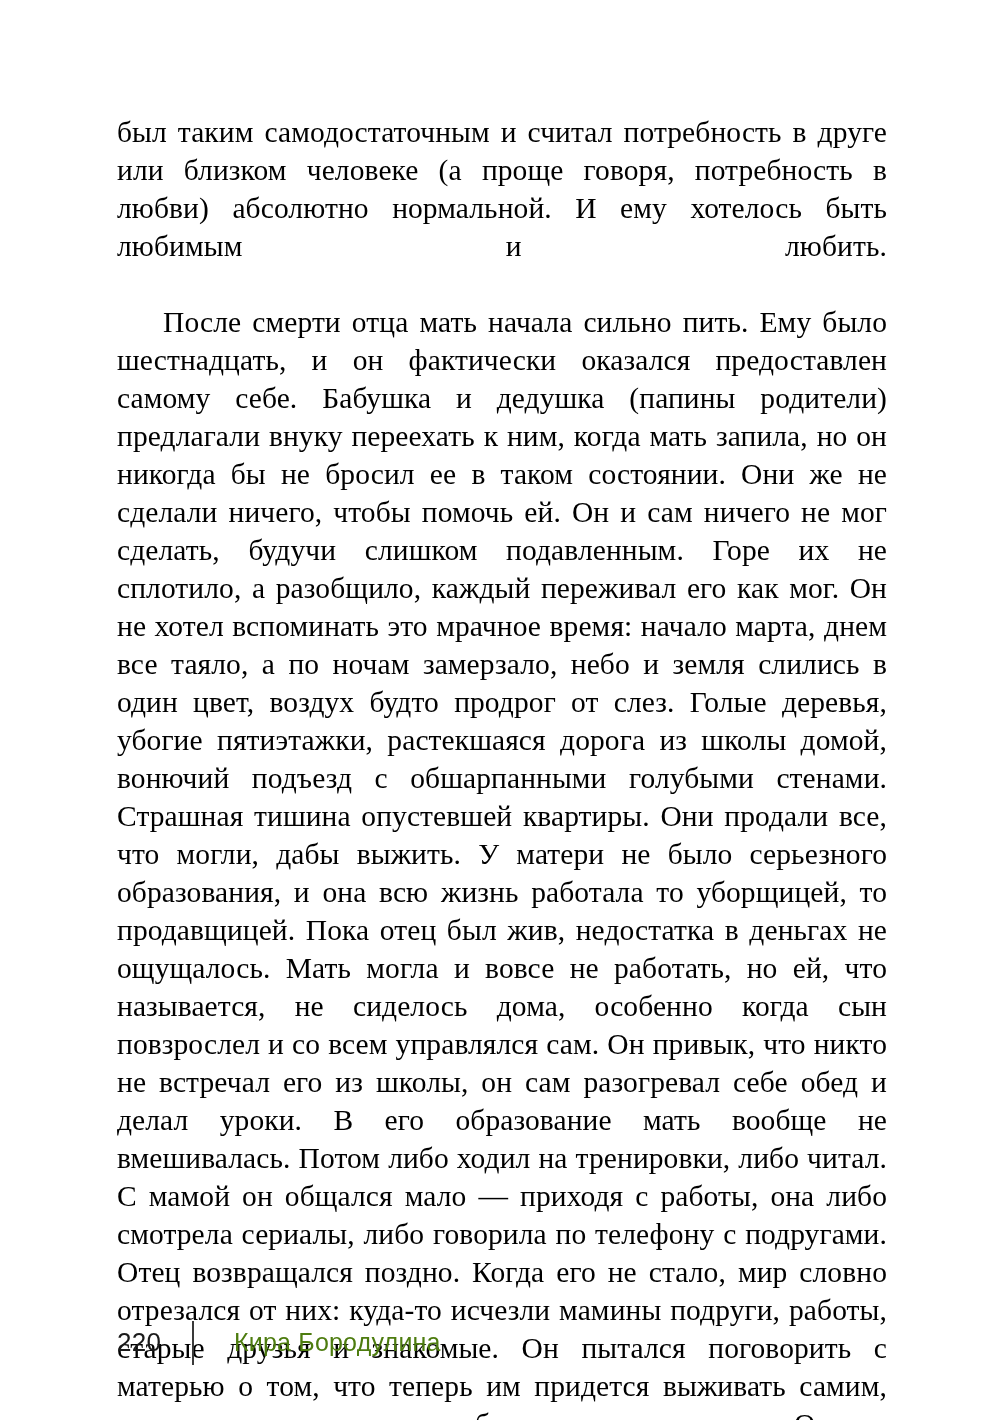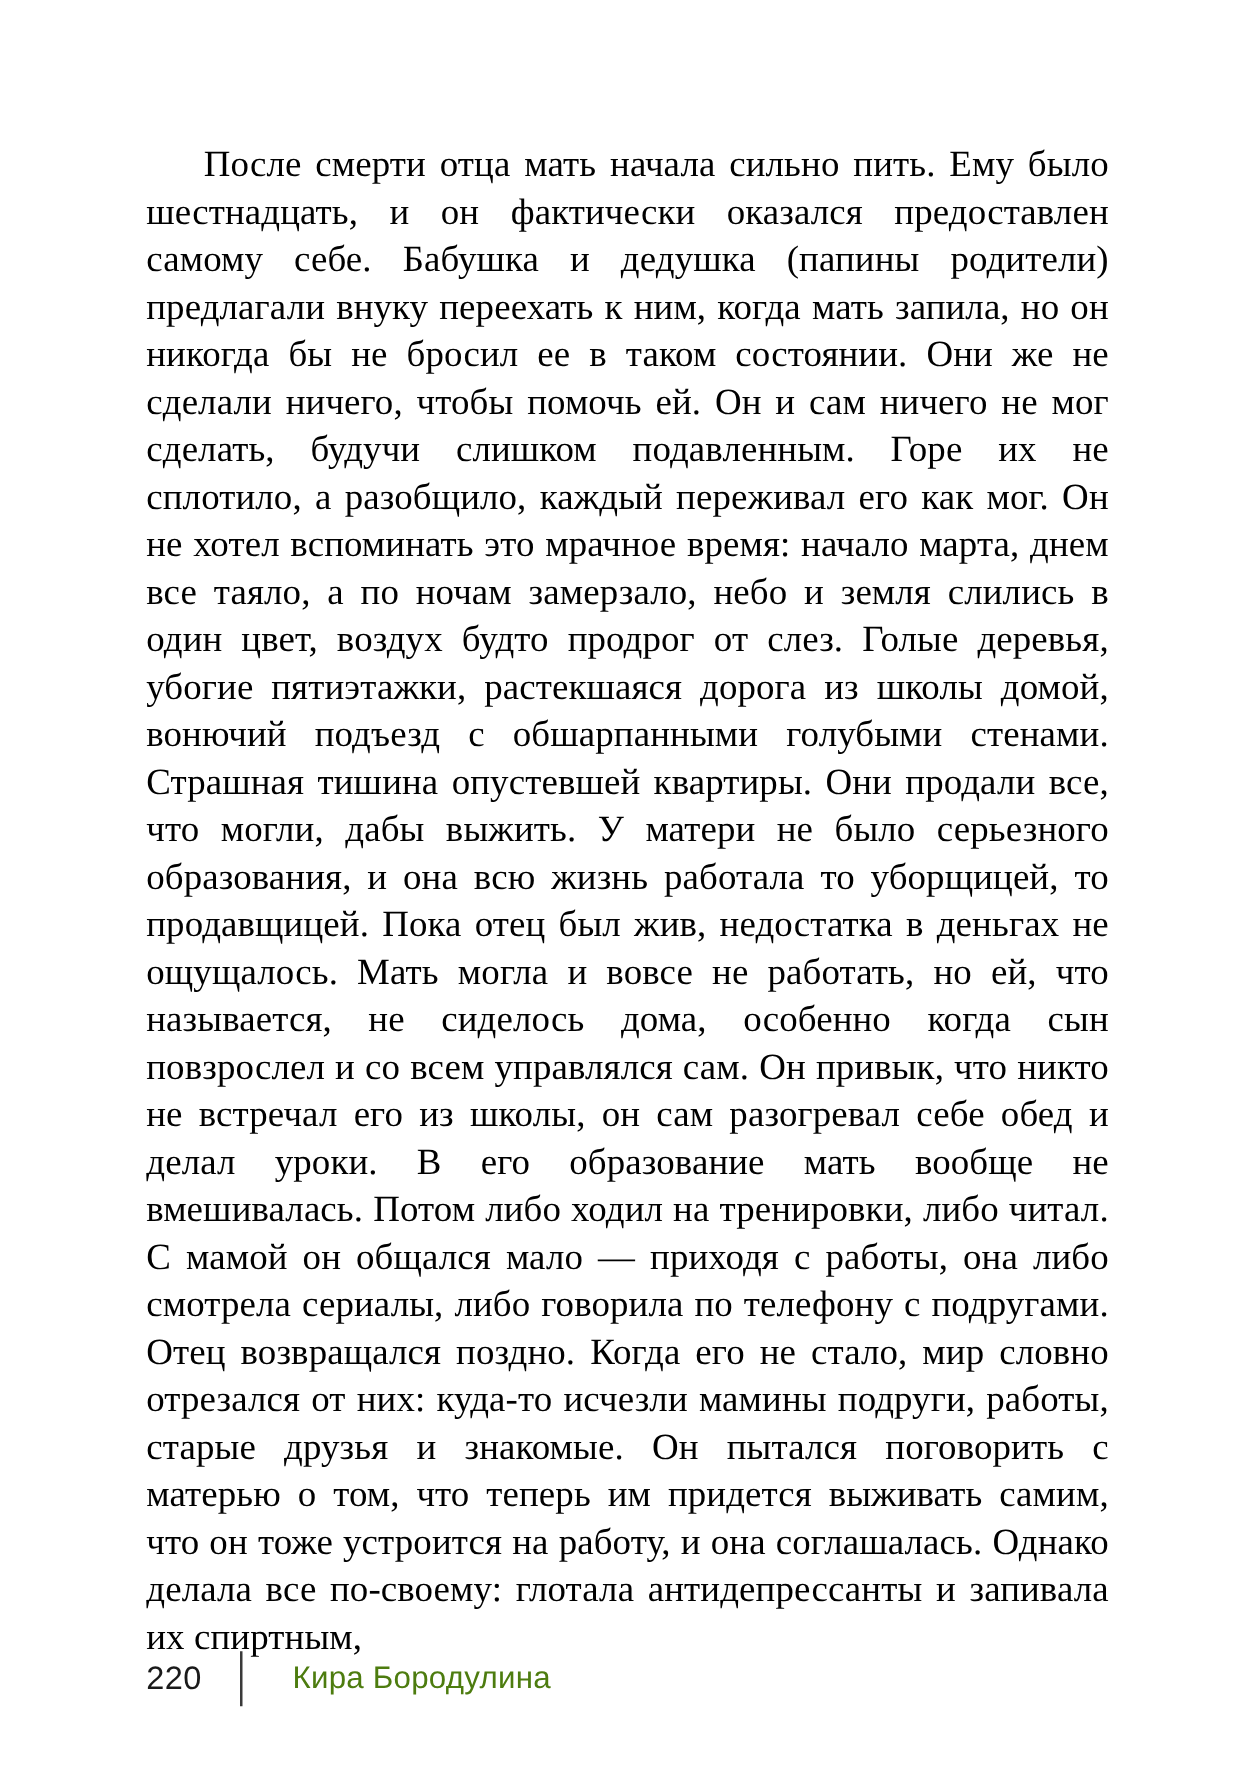--- a/index.html
+++ b/index.html
@@ -101,20 +101,21 @@
     white-space: nowrap;
   }
 </style>
 </head>
 <body>
 
 <div class="page">
 
   <div class="text-column">
 
+    <p class="para continued">был таким самодостаточным и считал потребность в друге или близком человеке (а проще говоря, потребность в любви) абсолютно нормальной. И ему хотелось быть любимым и любить.</p>
 
     <p class="para indented flush">После смерти отца мать начала сильно пить. Ему было шестнадцать, и он фактически оказался предоставлен самому себе. Бабушка и дедушка (папины родители) предлагали внуку переехать к ним, когда мать запила, но он никогда бы не бросил ее в таком состоянии. Они же не сделали ничего, чтобы помочь ей. Он и сам ничего не мог сделать, будучи слишком подавленным. Горе их не сплотило, а разобщило, каждый переживал его как мог. Он не хотел вспоминать это мрачное время: начало марта, днем все таяло, а по ночам замерзало, небо и земля слились в один цвет, воздух будто продрог от слез. Голые деревья, убогие пятиэтажки, растекшаяся дорога из школы домой, вонючий подъезд с обшарпанными голубыми стенами. Страшная тишина опустевшей квартиры. Они продали все, что могли, дабы выжить. У матери не было серьезного образования, и она всю жизнь работала то уборщицей, то продавщицей. Пока отец был жив, недостатка в деньгах не ощущалось. Мать могла и вовсе не работать, но ей, что называется, не сиделось дома, особенно когда сын повзрослел и со всем управлялся сам. Он привык, что никто не встречал его из школы, он сам разогревал себе обед и делал уроки. В его образование мать вообще не вмешивалась. Потом либо ходил на тренировки, либо читал. С мамой он общался мало — приходя с работы, она либо смотрела сериалы, либо говорила по телефону с подругами. Отец возвращался поздно. Когда его не стало, мир словно отрезался от них: куда-то исчезли мамины подруги, работы, старые друзья и знакомые. Он пытался поговорить с матерью о том, что теперь им придется выживать самим, что он тоже устроится на работу, и она соглашалась. Однако делала все по-своему: глотала антидепрессанты и запивала их спиртным,</p>
 
   </div>
 
   <div class="footer">
     <div class="folio">220</div>
     <div class="footer-rule"></div>
     <div class="running-head">Кира Бородулина</div>
   </div>

